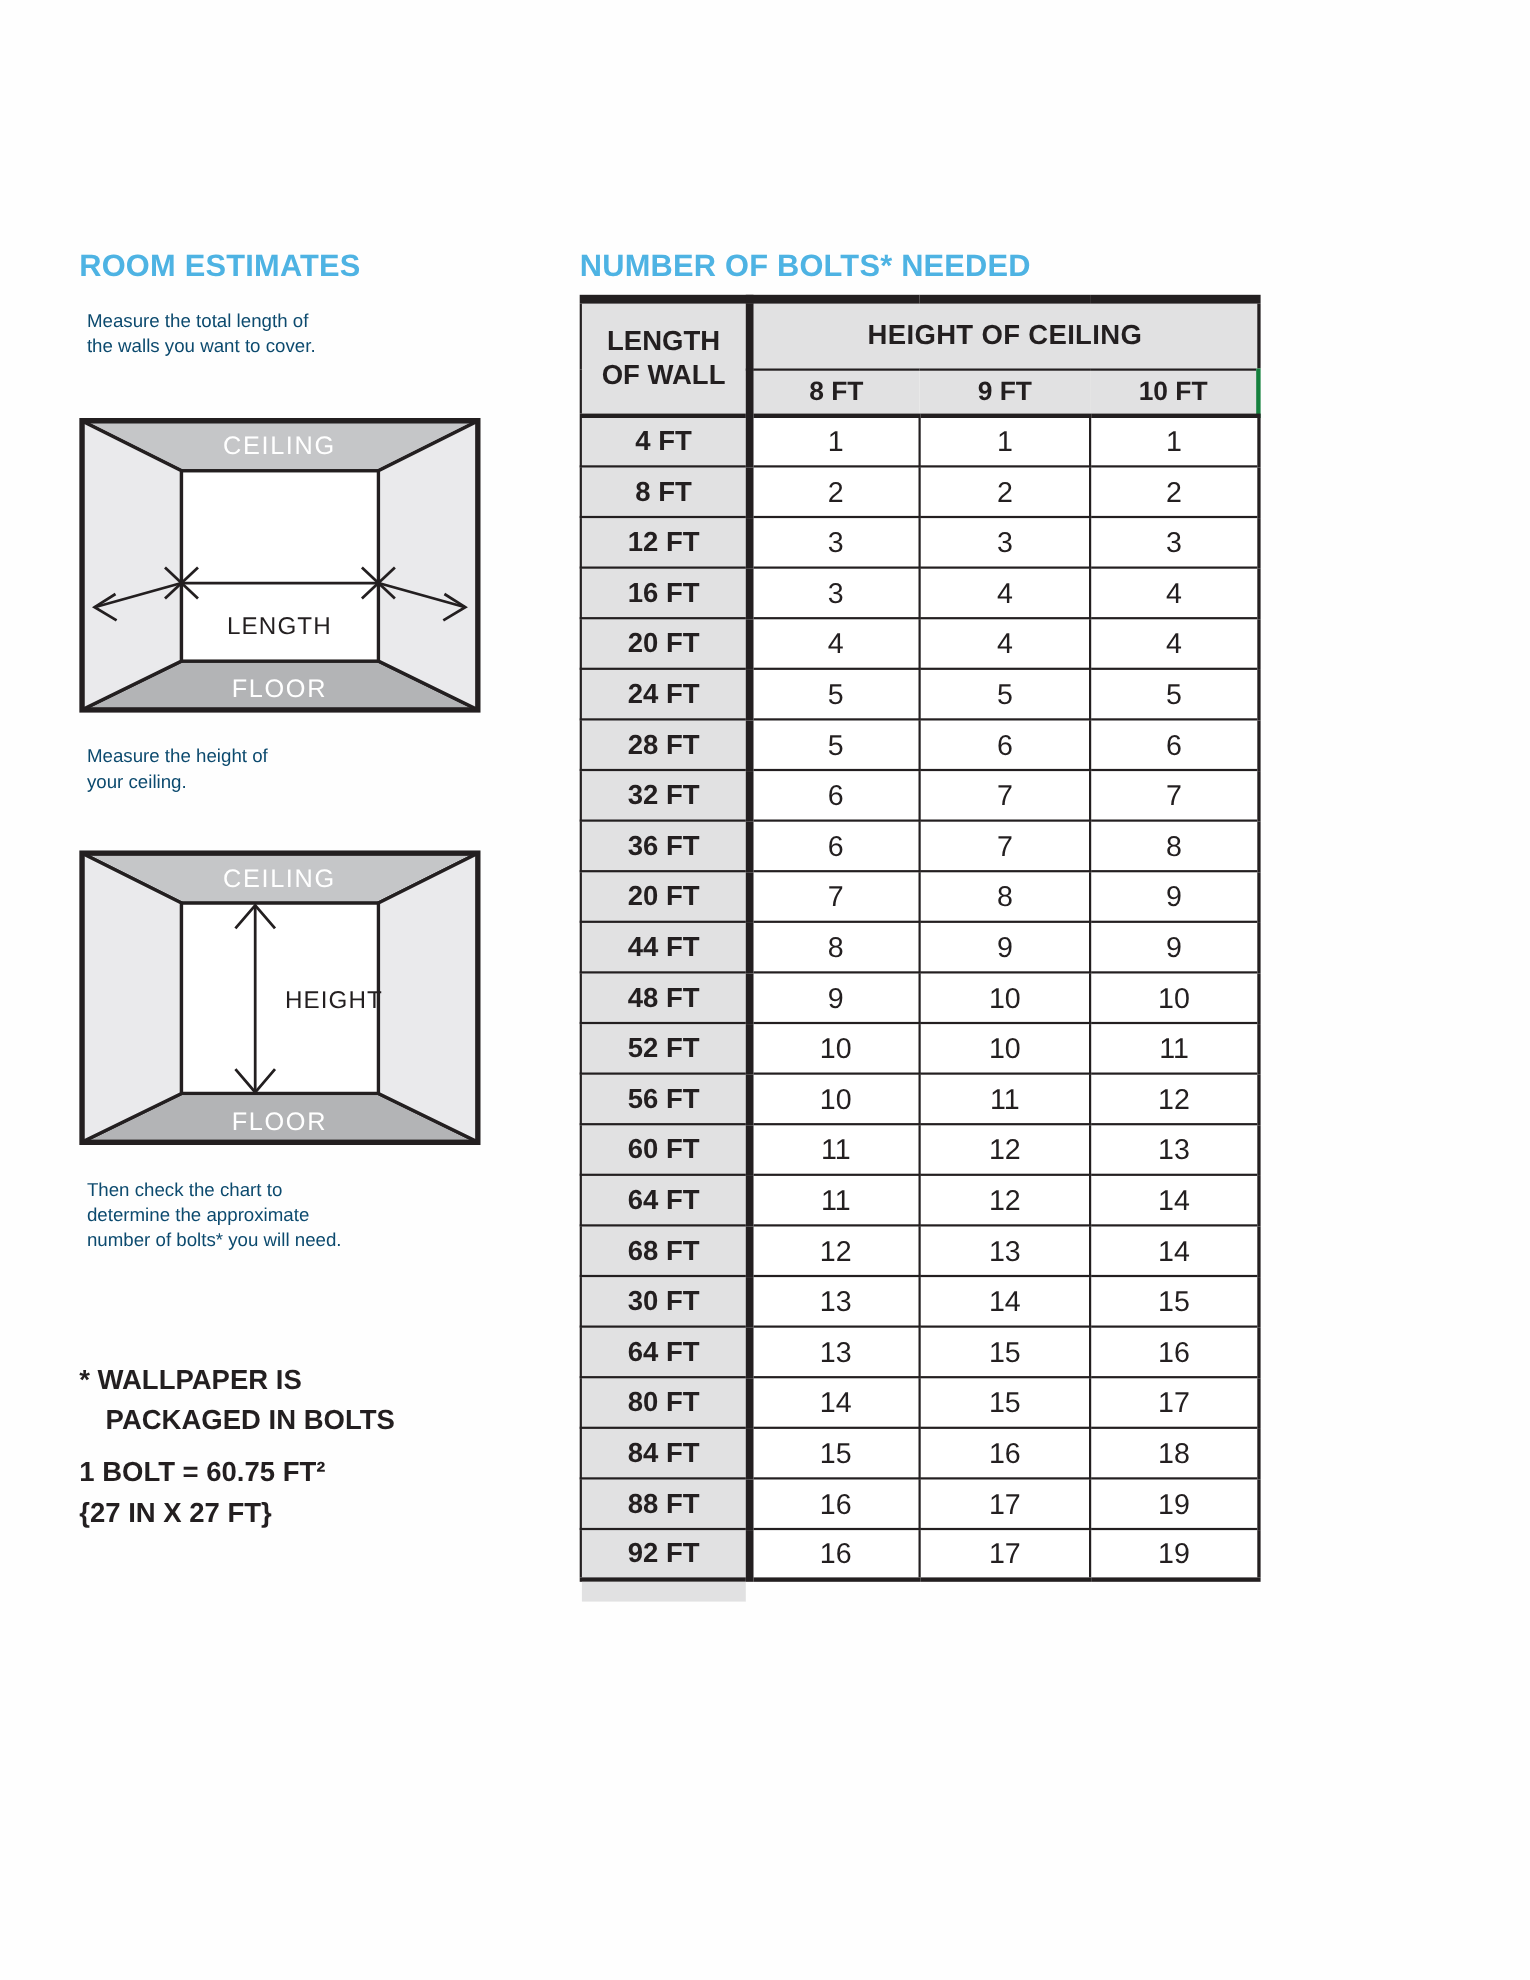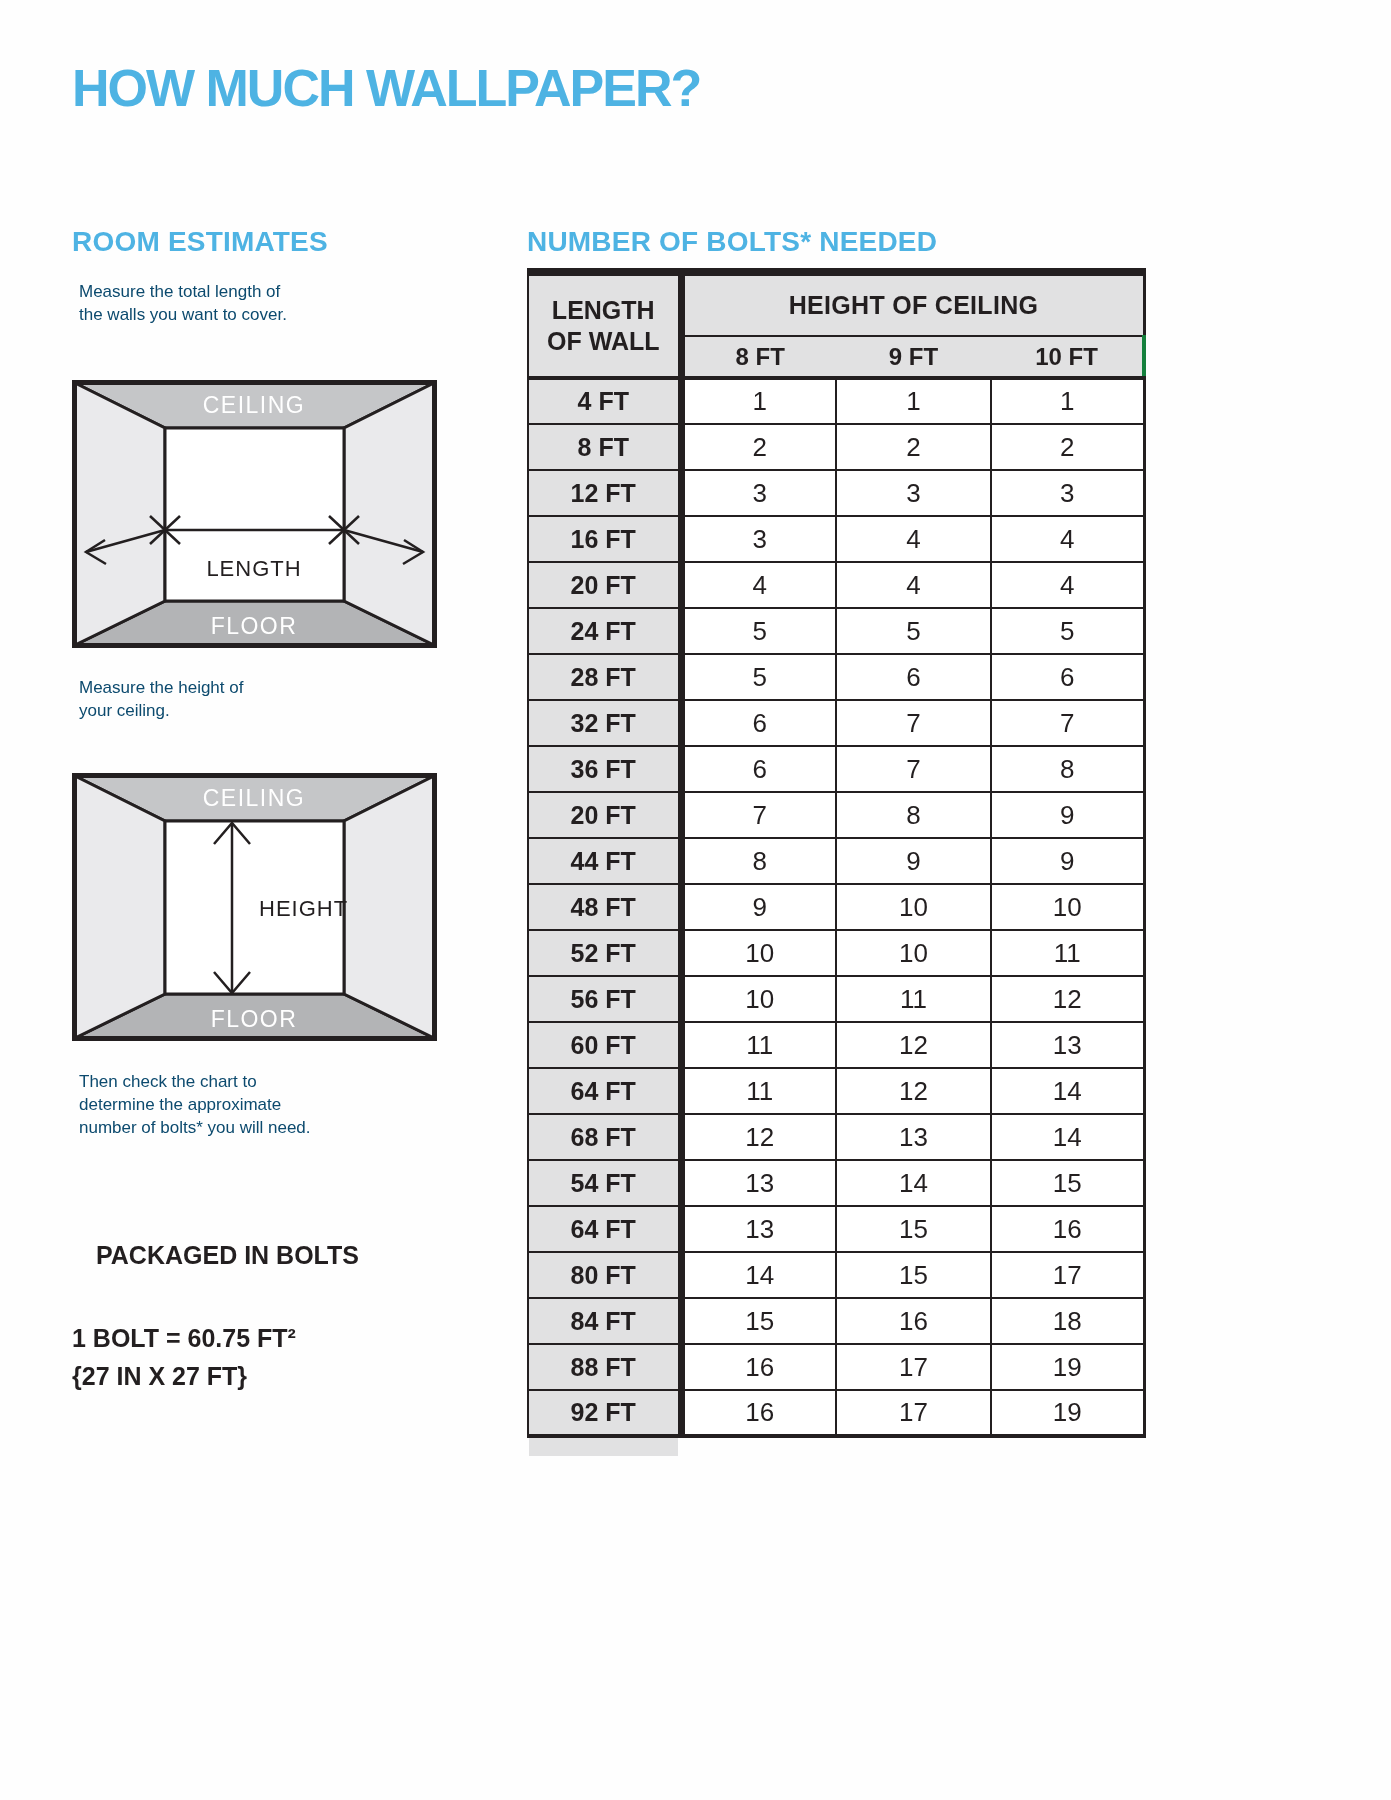--- a/index.html
+++ b/index.html
@@ -107,21 +107,20 @@
   tbody tr:last-child td, tbody tr:last-child th { border-bottom: 4px solid #231f20; }
   .col-stub { margin-left: 2px; width: 149px; height: 18px; background: var(--gray); }
 
   :root { --blue: #4eb3e3; --gray: #e1e1e2; }
 </style>
 </head>
 <body>
 
 <div class="page">
 
-  <h1 class="title">HOW MUCH WALLPAPER?</h1>
 
   <h2 class="section-heading" id="room-estimates-heading">ROOM ESTIMATES</h2>
 
   <p class="body-text" id="instr1">Measure the total length of
 the walls you want to cover.</p>
 
   <svg class="diagram" id="diagram-length" width="365" height="268" viewBox="0 0 365 268">
     <polygon class="ceil" points="3,3 362,3 272,48 93,48"></polygon>
     <polygon class="floor" points="3,265 362,265 272,221 93,221"></polygon>
     <polygon class="wall" points="3,3 93,48 93,221 3,265"></polygon>
@@ -162,20 +161,21 @@
     </g>
     <text class="dim-label start" x="187" y="143">HEIGHT</text>
     <rect class="outer" x="2.5" y="2.5" width="360" height="263"></rect>
   </svg>
 
   <p class="body-text" id="instr3">Then check the chart to
 determine the approximate
 number of bolts* you will need.</p>
 
   <div class="footnote">
+    <div>* WALLPAPER IS</div>
     <div class="indent">PACKAGED IN BOLTS</div>
   </div>
 
   <div class="bolt-info">
     <div>1 BOLT = 60.75 FT²</div>
     <div>{27 IN X 27 FT}</div>
   </div>
 
   <h2 class="section-heading" id="table-heading">NUMBER OF BOLTS* NEEDED</h2>
 
@@ -296,21 +296,21 @@
             <td>12</td>
             <td>14</td>
           </tr>
           <tr>
             <th class="rowhead">68 FT</th>
             <td>12</td>
             <td>13</td>
             <td>14</td>
           </tr>
           <tr>
-            <th class="rowhead">54 FT</th>
+            <th class="rowhead">30 FT</th>
             <td>13</td>
             <td>14</td>
             <td>15</td>
           </tr>
           <tr>
             <th class="rowhead">64 FT</th>
             <td>13</td>
             <td>15</td>
             <td>16</td>
           </tr>

